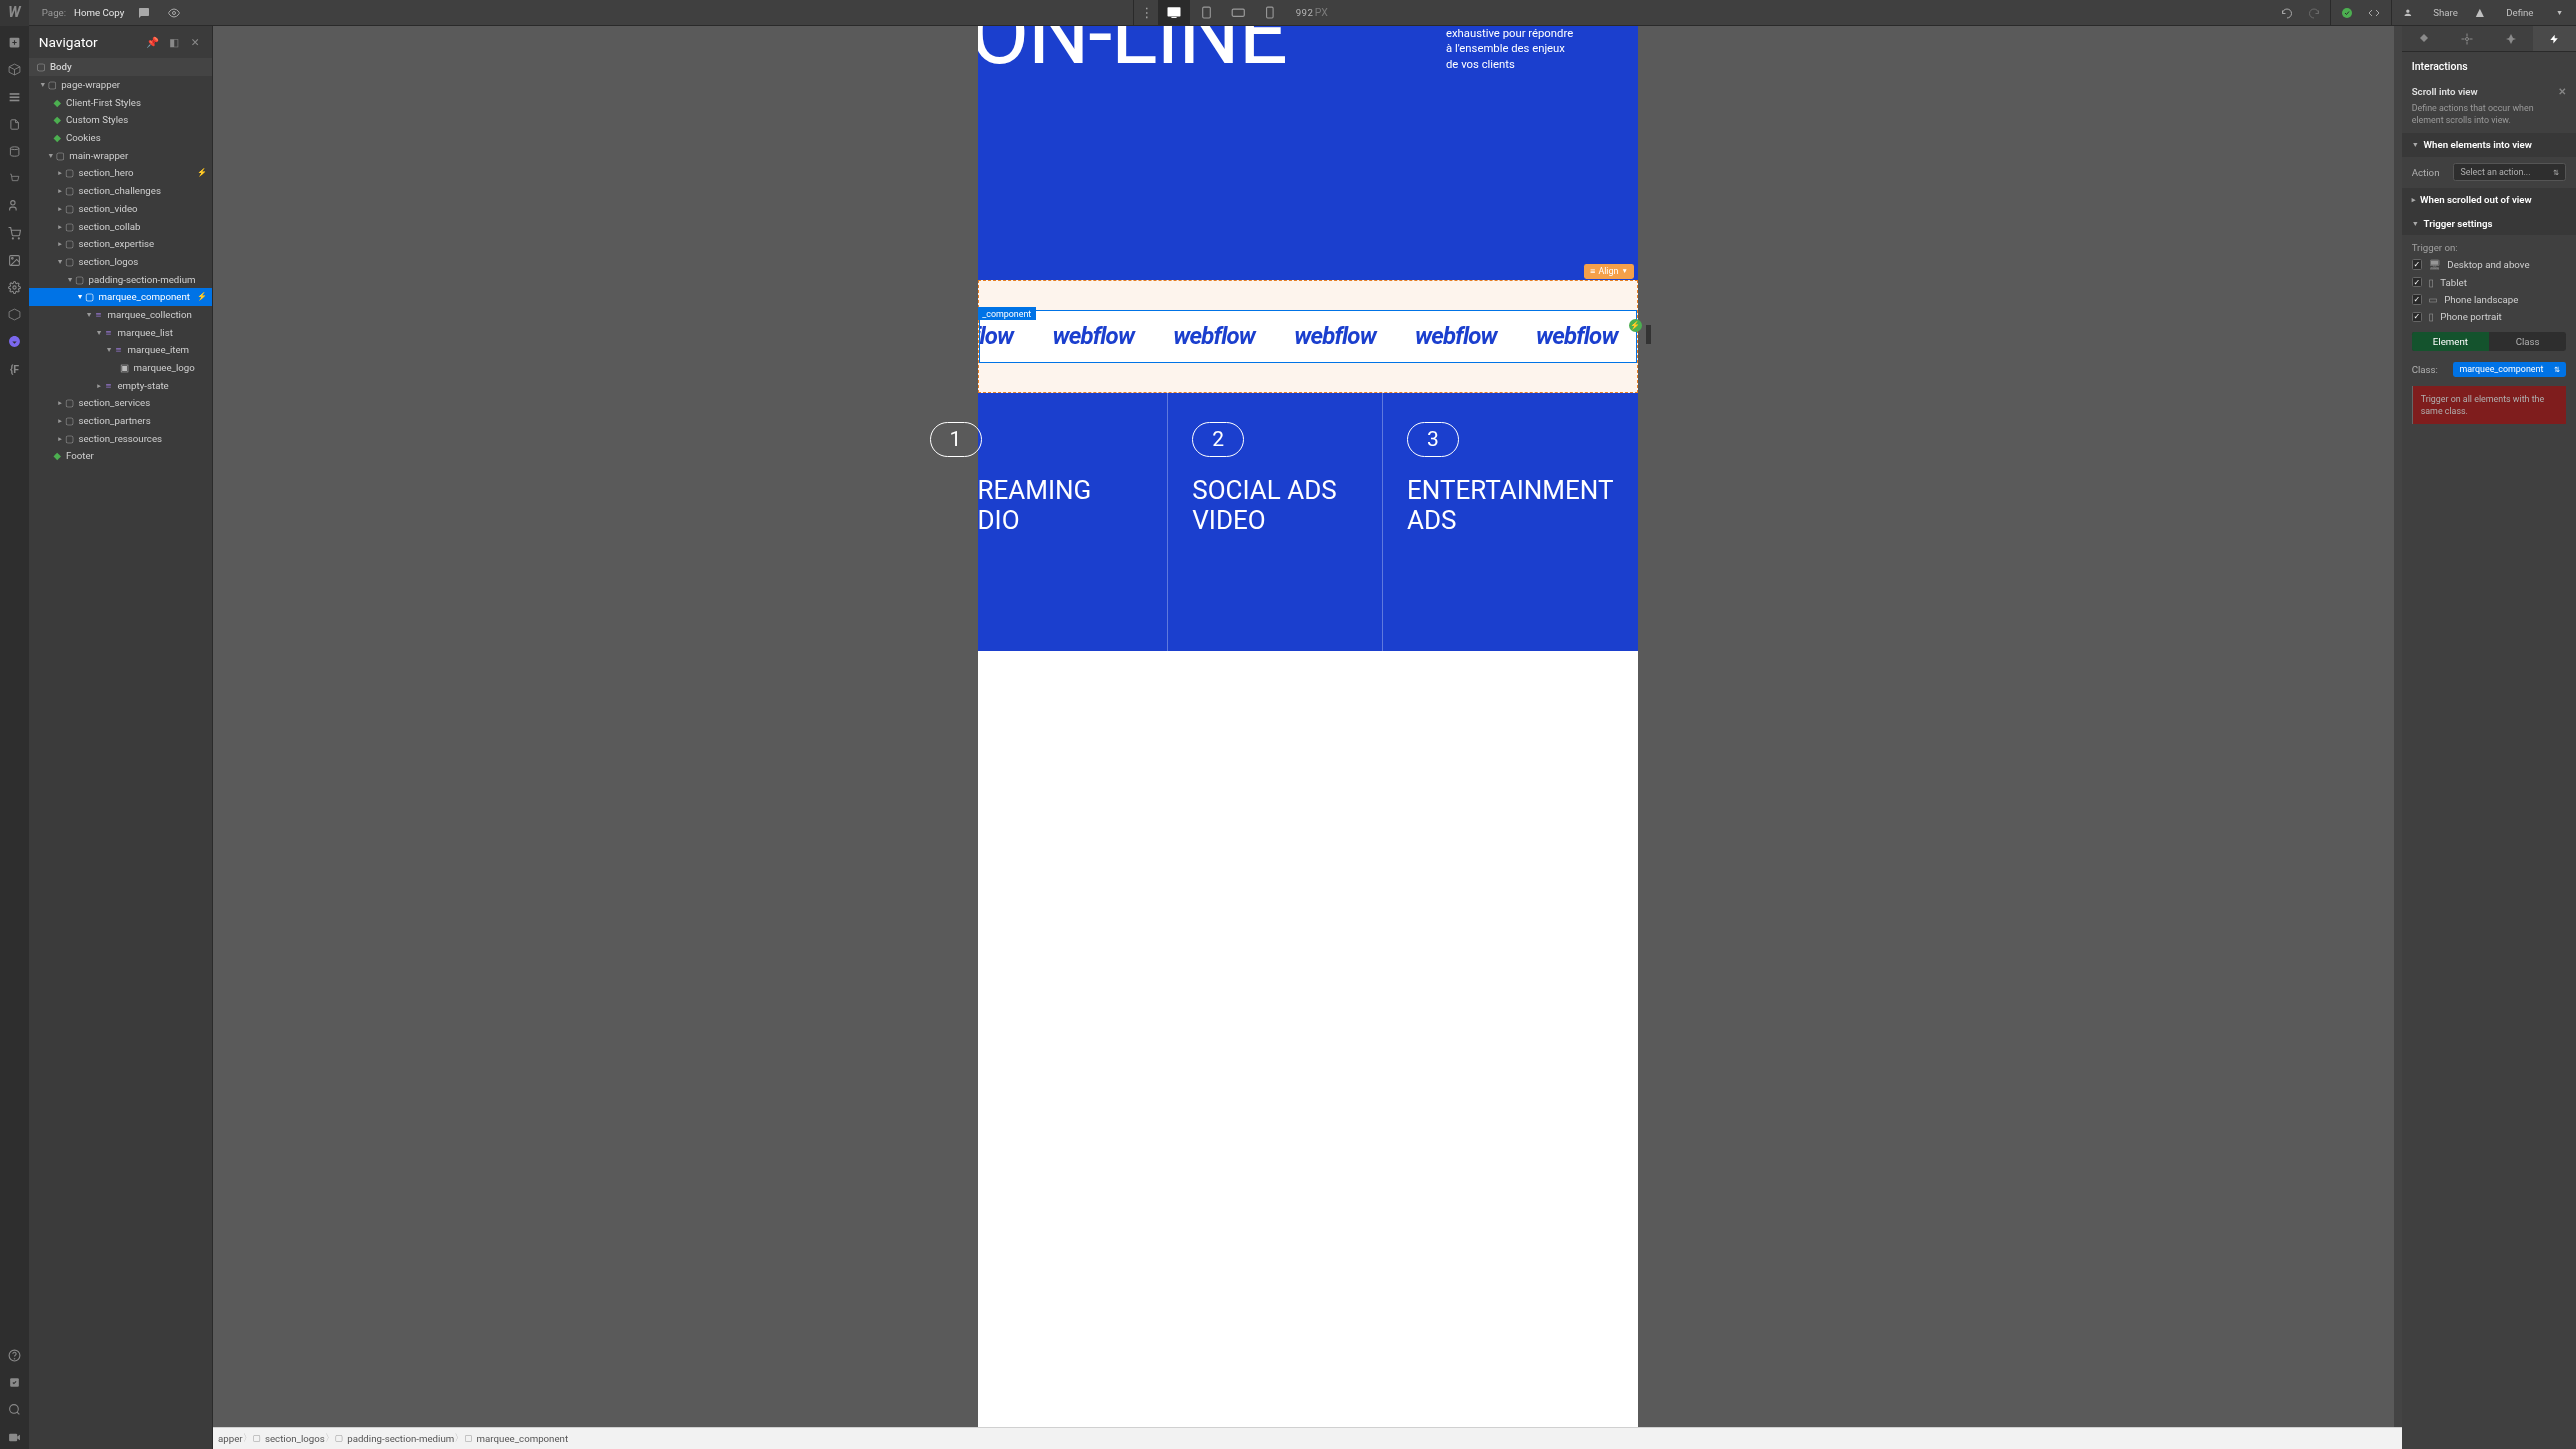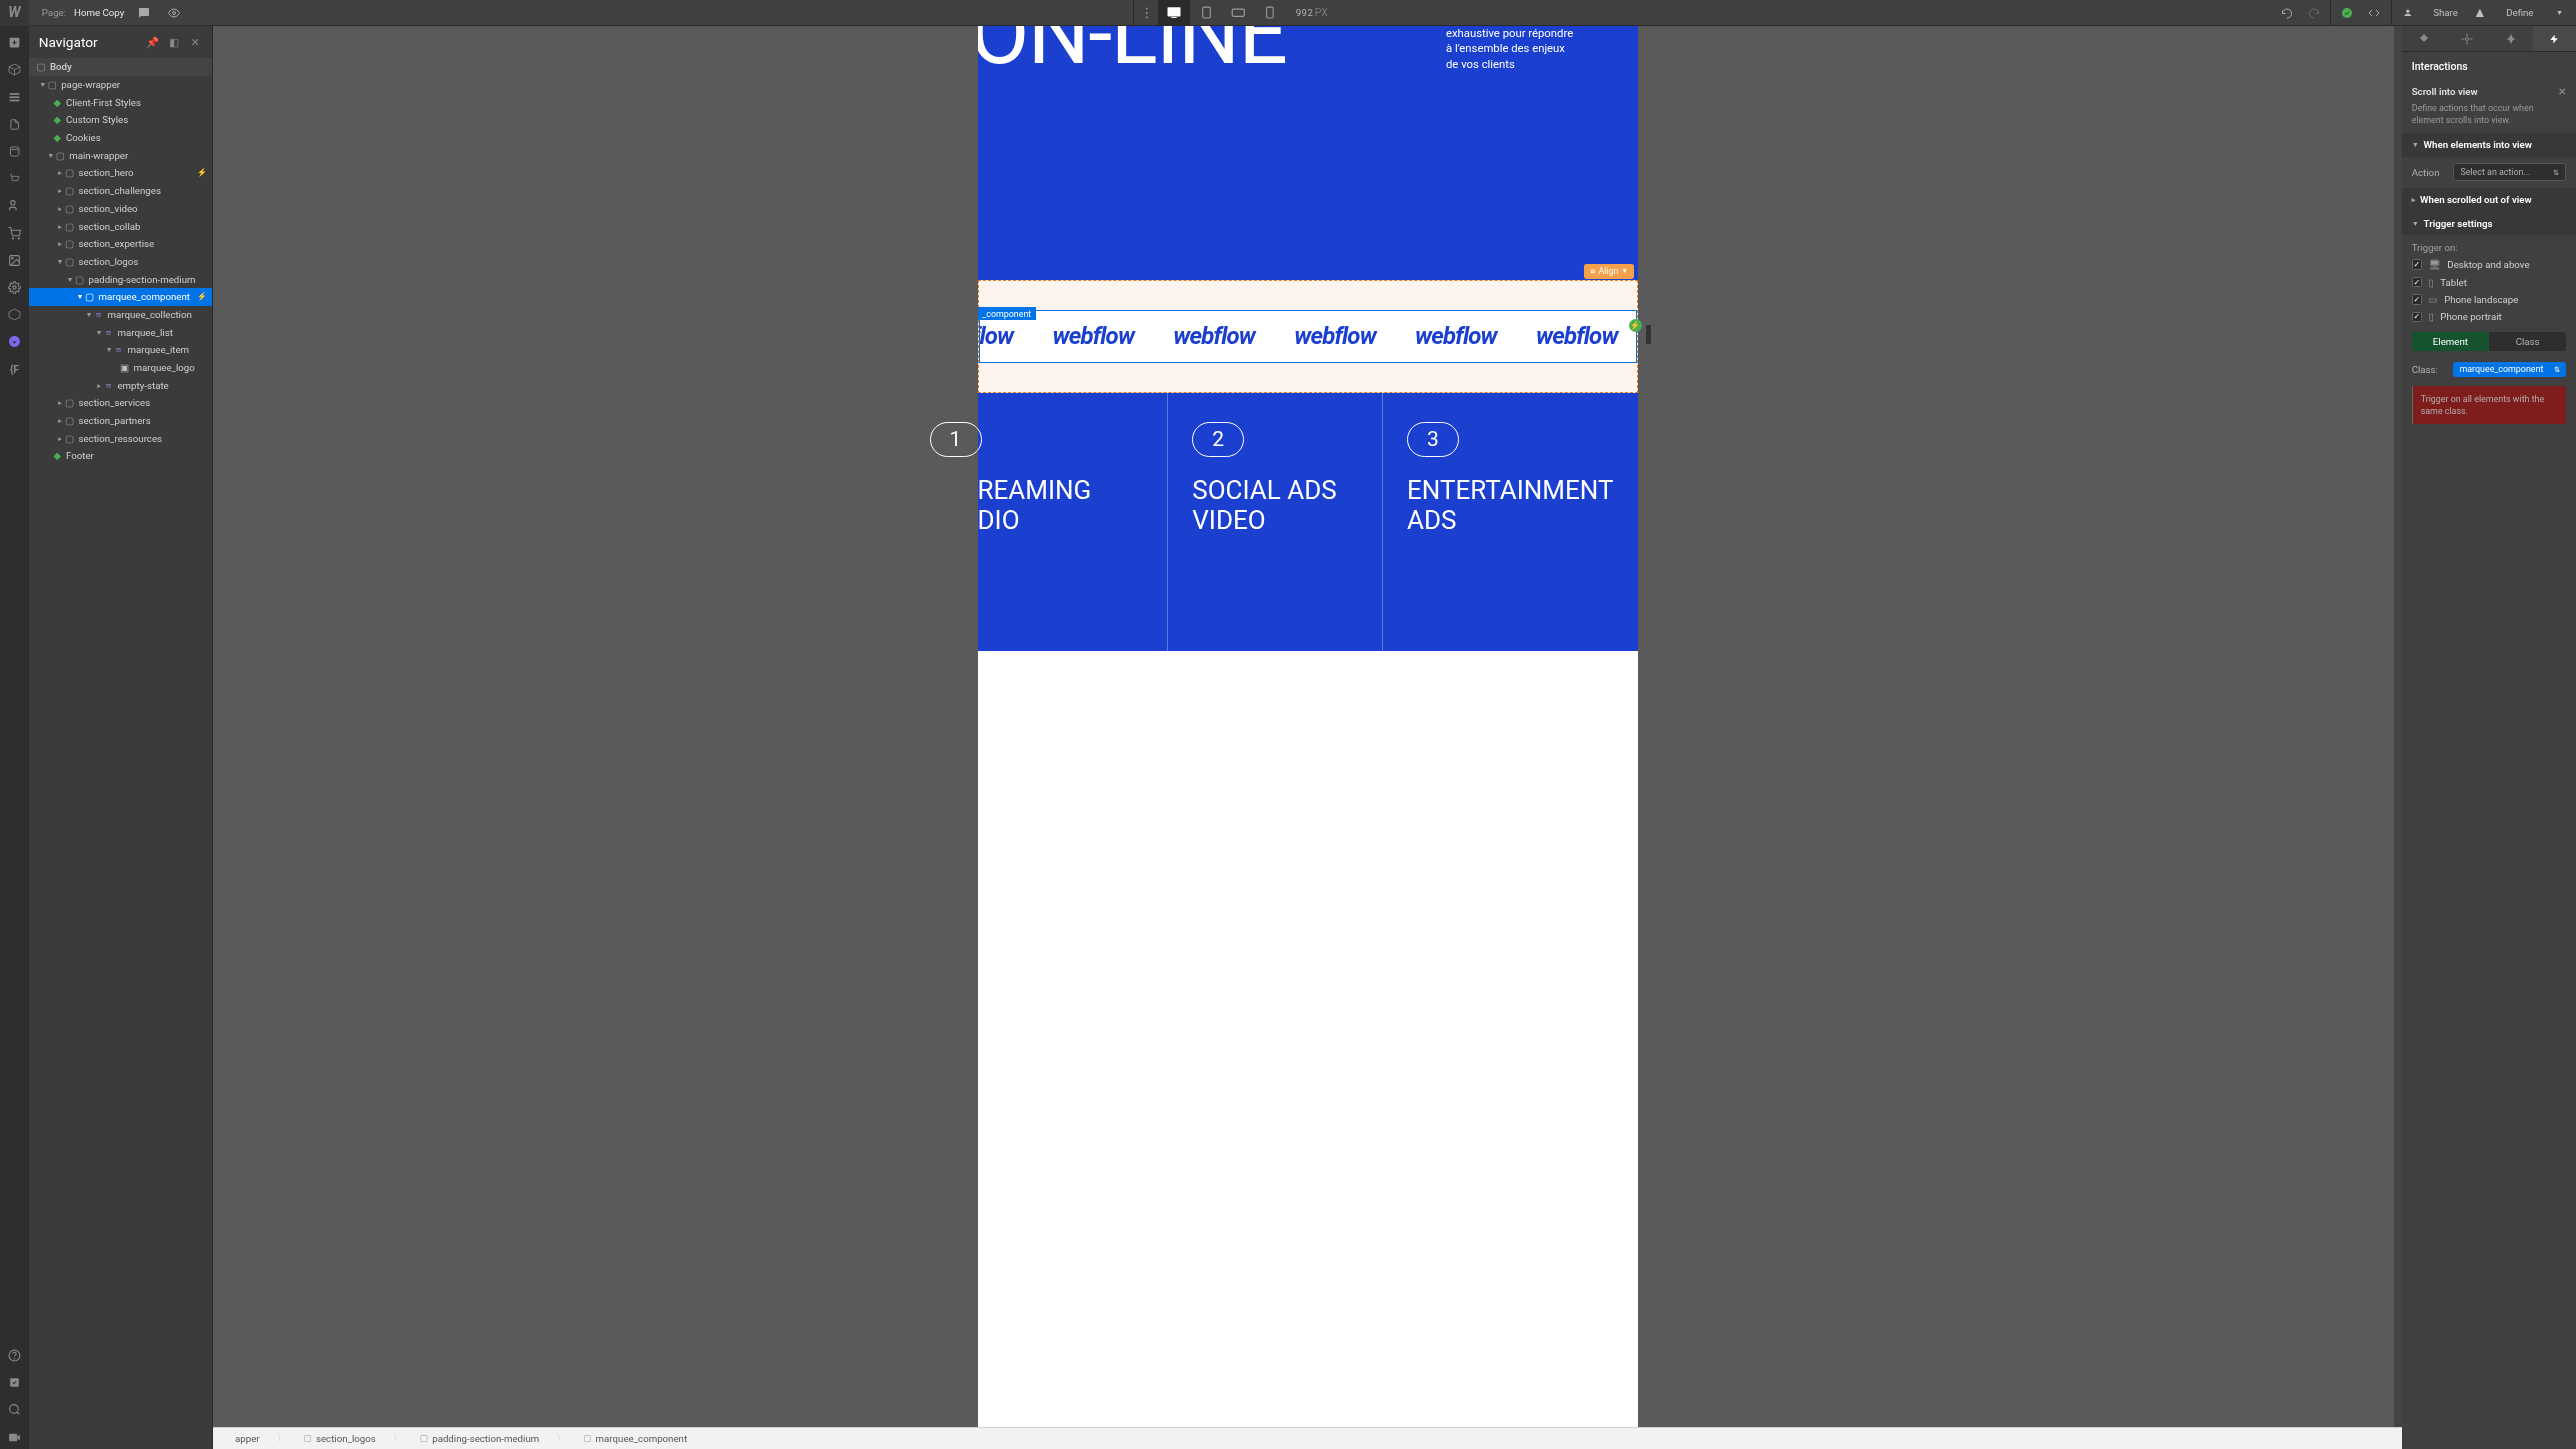--- a/index.html
+++ b/index.html
@@ -71,21 +71,21 @@
 .drag-handle { position: absolute; right: -13px; top: 45px; width: 4.8px; height: 19.3px; background: #333; }
 
 .services-blue { background: #1b3fce; color: #fff; display: flex; min-height: 258px; }
 .service-col { flex: 1; border-right: 0.8px solid rgba(255,255,255,0.3); padding: 29px 24px; }
 .service-col:last-child { border-right: none; }
 .service-num { width: 52px; height: 35px; border: 1.2px solid #fff; border-radius: 17.7px; display: flex; align-items: center; justify-content: center; font-size: 21px; margin-bottom: 19.3px; }
 .service-title { font-size: 26px; font-weight: 400; line-height: 1.15; letter-spacing: 0px; }
 
 
 .breadcrumb { height: 22.5px; background: #f2f2f2; border-top: 0.8px solid #d0d0d0; display: flex; align-items: center; font-size: 9.7px; color: #555; }
-.crumb { padding: 0 22px; display: flex; align-items: center; gap: 4px; position: relative; }
+.crumb { padding: 0 5px; display: flex; align-items: center; gap: 4px; position: relative; }
 .crumb::after { content: "〉"; position: absolute; right: -4.8px; color: #bbb; }
 .crumb:last-child::after { content: ""; }
 .crumb-icon { color: #999; font-size: 8.9px; }
 
 
 .right-panel { width: 174px; background: #404040; display: flex; flex-direction: column; }
 .right-tabs { height: 26px; display: flex; border-bottom: 0.8px solid #2a2a2a; }
 .right-tab { flex: 1; display: flex; align-items: center; justify-content: center; color: #8a8a8a; cursor: pointer; }
 .right-tab.active { background: #4a4a4a; color: #fff; }
 .panel-section-title { padding: 8px 9.7px; font-size: 10.5px; font-weight: 500; color: #fff; }

